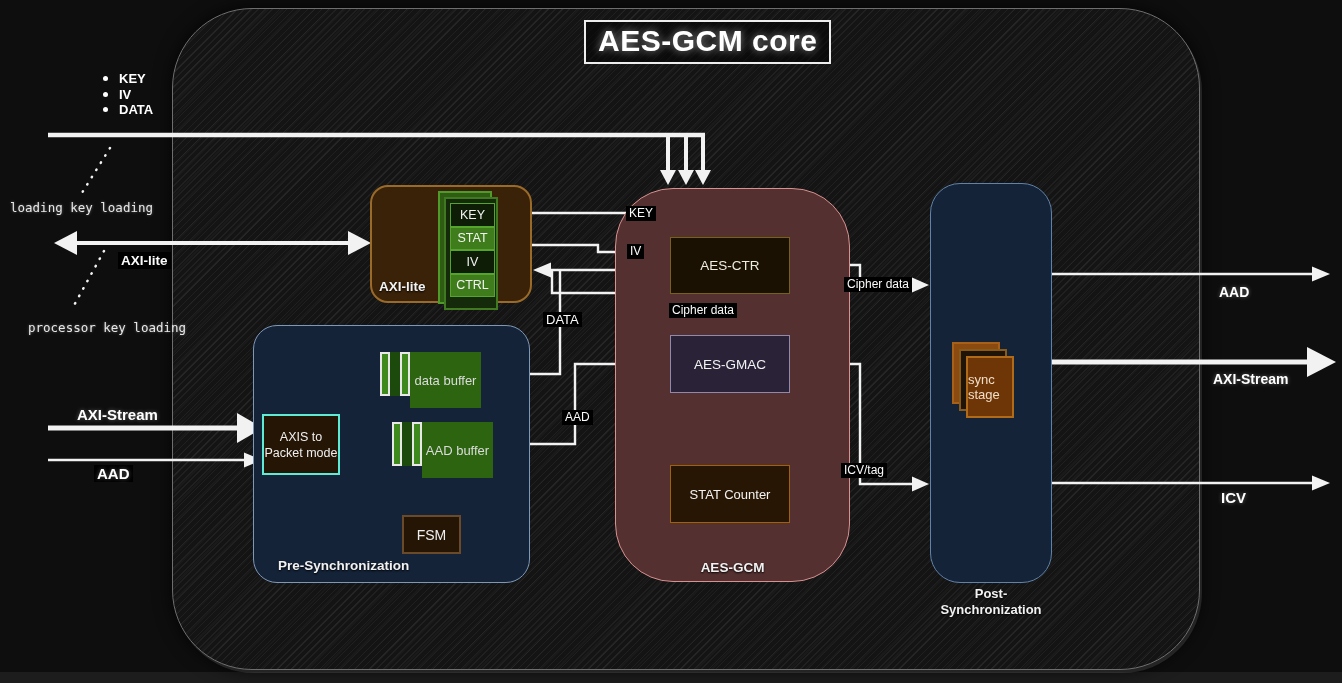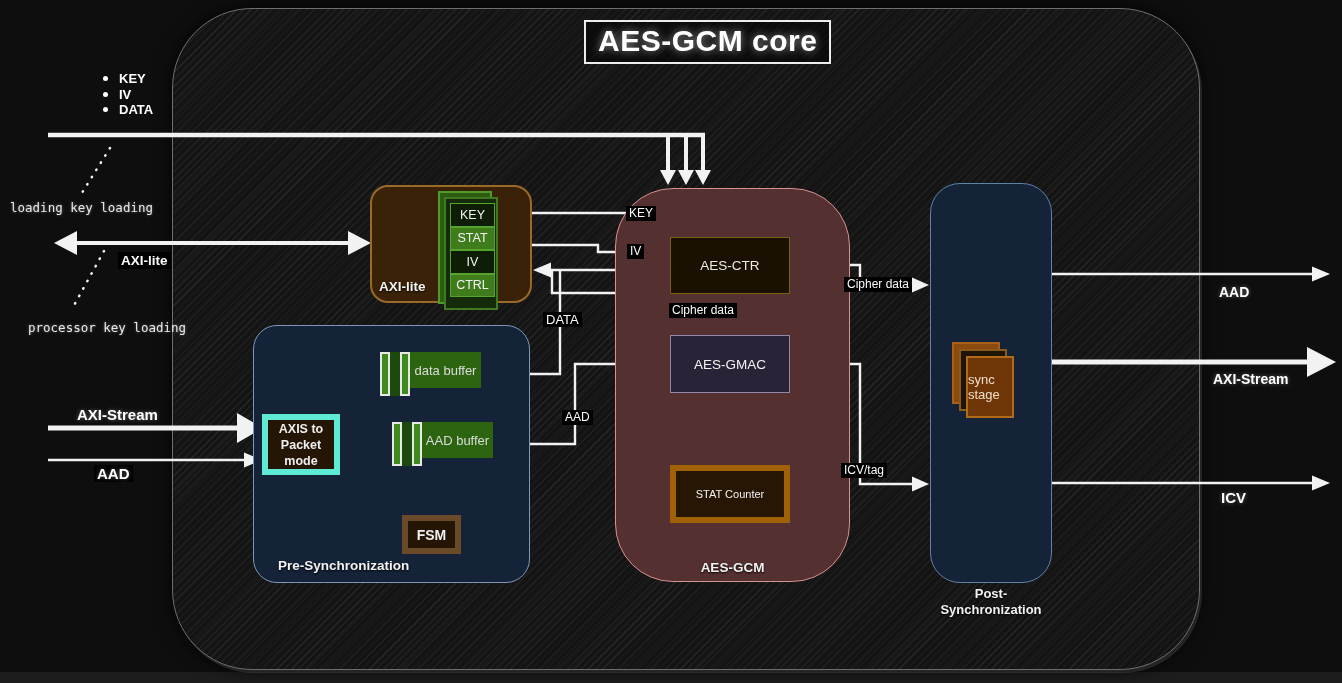--- a/index.html
+++ b/index.html
@@ -24,21 +24,21 @@
     position:absolute;left:584px;top:20px;z-index:4;
     border:2px solid #ededed;background:rgba(5,5,5,0.6);
     padding:2px 12px 4px 12px;font-size:30px;font-weight:bold;color:#ffffff;
     text-shadow:0 0 8px rgba(255,255,255,0.55);letter-spacing:0.5px;
   }
   
   .navy{background:#152338;border:1.5px solid #7d97b8;}
   .maroon{background:#543130;border:1.5px solid #d89090;}
   .axibox{background:#3a2208;border:2px solid #9a6a28;border-radius:18px;}
   
-  .brown{background:#241505;border:6px solid #5eead4;color:#efefef;font-weight:bold;}
+  .brown{background:#241505;border:2px solid #5eead4;color:#efefef;}
   .sec-label{position:absolute;z-index:4;font-weight:bold;font-size:13.5px;color:#f2f2f2;text-shadow:0 1px 2px #000;}
   .wire-label{
     position:absolute;z-index:4;background:#000;color:#fbfbfb;
     font-size:12px;padding:0 3px;line-height:15px;white-space:nowrap;
   }
   .io-label{position:absolute;z-index:4;font-weight:bold;font-size:15px;color:#fff;text-shadow:0 0 4px rgba(255,255,255,0.35);white-space:nowrap;}
   .mono-label{position:absolute;z-index:4;font-family:"DejaVu Sans Mono","Liberation Mono",monospace;font-size:12.5px;color:#e8e8e8;text-shadow:0 0 3px rgba(255,255,255,0.4);white-space:nowrap;}
   .bullets{position:absolute;left:103px;top:71px;z-index:4;}
   .bullet-row{display:flex;align-items:center;height:15.5px;font-weight:bold;font-size:13px;color:#fff;}
   .bullet-row .dot{width:5px;height:5px;border-radius:50%;background:#fff;margin-right:11px;}
@@ -46,21 +46,21 @@
   .reg-layer{position:absolute;box-sizing:border-box;z-index:3;}
   .reg-col{position:absolute;z-index:4;width:45px;}
   .reg-row{box-sizing:border-box;height:23.5px;border:1px solid #55a52c;color:#f2f2f2;
            font-size:12.5px;display:flex;align-items:center;justify-content:center;}
   .reg-dark{background:#0d1d06;}
   .reg-green{background:#3f7d1c;}
   
   .buf{position:absolute;height:44px;z-index:3;display:flex;}
   .buf .bar{box-sizing:border-box;width:10px;height:44px;background:#3e8a1c;border:2px solid #e8e8e8;}
   .buf .mid{width:10px;height:44px;background:#1c4a0c;}
-  .buf .body{box-sizing:border-box;width:71px;height:36px;background:#2c6410;color:#dcdcdc;
+  .buf .body{box-sizing:border-box;width:71px;height:56px;background:#2c6410;color:#dcdcdc;
              font-size:13px;display:flex;align-items:center;justify-content:center;}
   
   .card{position:absolute;box-sizing:border-box;width:48px;height:62px;z-index:3;}
 </style>
 </head>
 <body>
 
 <div class="canvas">
 
   <div class="bottom-strip"></div>
@@ -179,21 +179,21 @@
     <div class="mid"></div>
     <div class="bar"></div>
     <div class="body">AAD buffer</div>
   </div>
   <div class="blk brown" style="left:402px;top:515px;width:59px;height:39px;font-size:14px;border-color:#6a4a28;">FSM</div>
   <div class="sec-label" style="left:278px;top:558px;">Pre-Synchronization</div>
 
   <div class="blk maroon" style="left:615px;top:188px;width:235px;height:394px;border-radius:58px;"></div>
   <div class="blk" style="left:670px;top:237px;width:120px;height:57px;background:#1a1103;border:1px solid #776018;font-size:13.5px;color:#ecec e0;color:#ecece0;">AES-CTR</div>
   <div class="blk" style="left:670px;top:335px;width:120px;height:58px;background:#2a2338;border:1px solid #9188ad;font-size:13.5px;">AES-GMAC</div>
-  <div class="blk" style="left:670px;top:465px;width:120px;height:58px;background:#271603;border:6px solid #a16207;font-size:11px;">STAT Counter</div>
+  <div class="blk" style="left:670px;top:465px;width:120px;height:58px;background:#271603;border:1px solid #a16207;font-size:13px;">STAT Counter</div>
   <div class="sec-label" style="left:615px;top:560px;width:235px;text-align:center;">AES-GCM</div>
 
   <div class="blk navy" style="left:930px;top:183px;width:122px;height:400px;border-radius:30px;border-color:#5f82a8;"></div>
   <div class="card" style="left:952px;top:342px;background:#8a4a10;border:2px solid #a86018;"></div>
   <div class="card" style="left:959px;top:349px;background:#1f1408;border:2px solid #8a5a18;"></div>
   <div class="card" style="left:966px;top:356px;background:#6e3606;border:2px solid #b06a18;display:flex;align-items:center;justify-content:center;font-size:13px;color:#f0ddc8;z-index:4;">sync stage</div>
   <div class="sec-label" style="left:930px;top:542px;width:122px;text-align:center;line-height:15.5px;font-size:13px;margin-top:44px;">
     <div>Post-</div>
     <div>Synchronization</div>
   </div>

